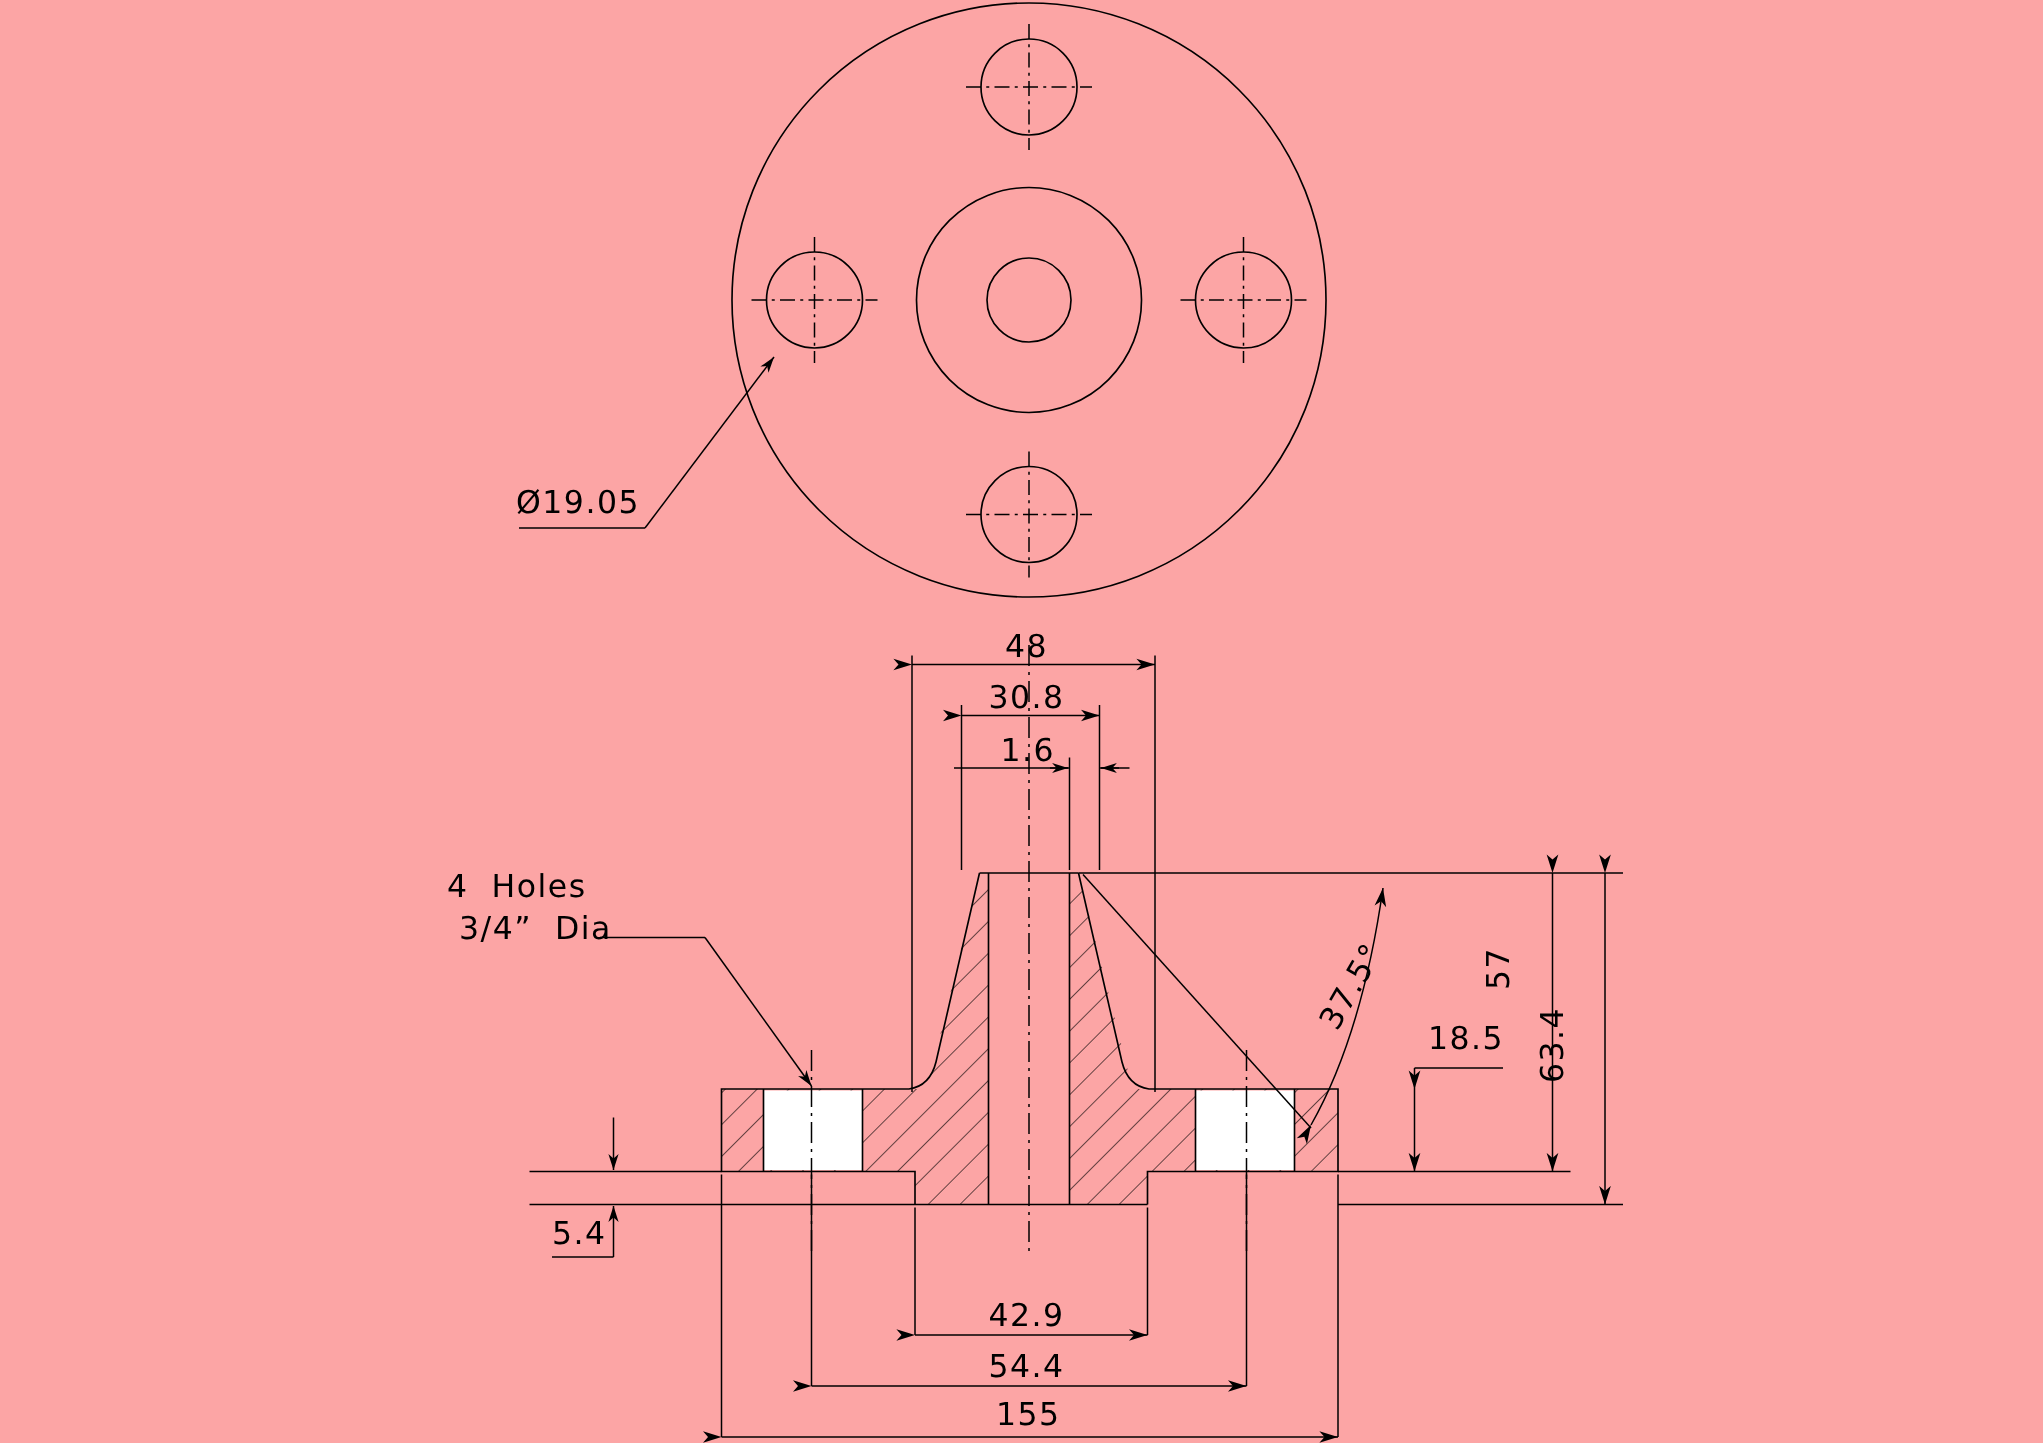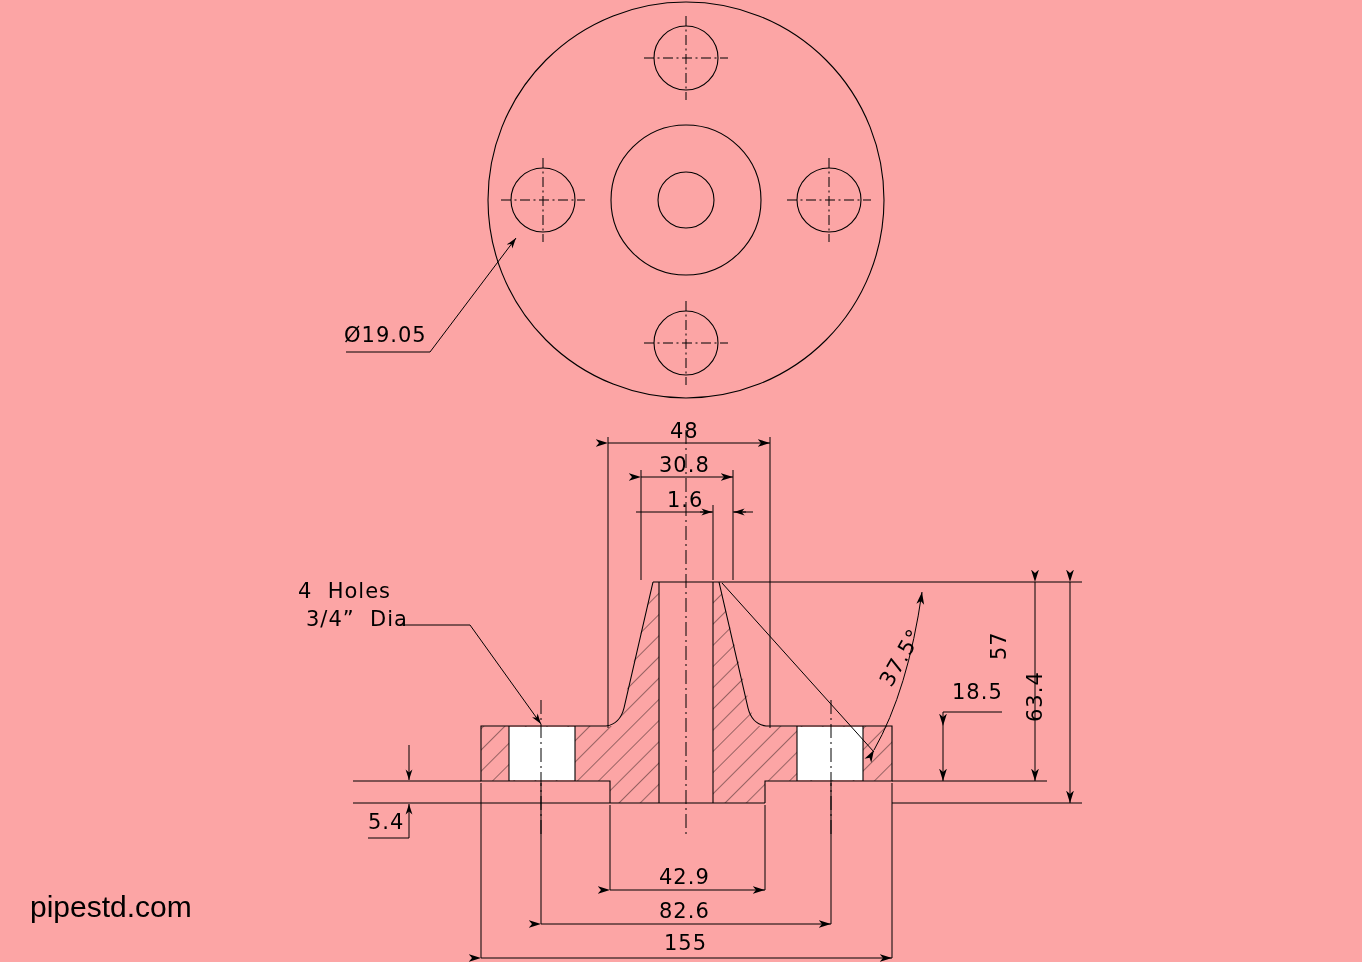--- a/index.html
+++ b/index.html
@@ -167,18 +167,17 @@
 <div class="lbl" style="left:952px;top:679px;">18.5</div>
 
 <div class="lbl" style="left:986px;top:660px;transform:rotate(-90deg);transform-origin:0 0;">57</div>
 <div class="lbl" style="left:1022px;top:722px;transform:rotate(-90deg);transform-origin:0 0;">63.4</div>
 
 <div class="lbl" style="left:874px;top:678px;transform:rotate(-60deg);transform-origin:0 0;">37.5°</div>
 
 <div class="lbl" style="left:368px;top:809px;">5.4</div>
 
 <div class="lbl" style="left:659px;top:864px;text-align:right;">42.9</div>
-<div class="lbl" style="left:659px;top:898px;">82.6</div>
+<div class="lbl" style="left:659px;top:898px;">54.4</div>
 <div class="lbl" style="left:664px;top:930px;">155</div>
 
-<div class="wm">pipestd.com</div>
 
 </div>
 
 </body></html>

